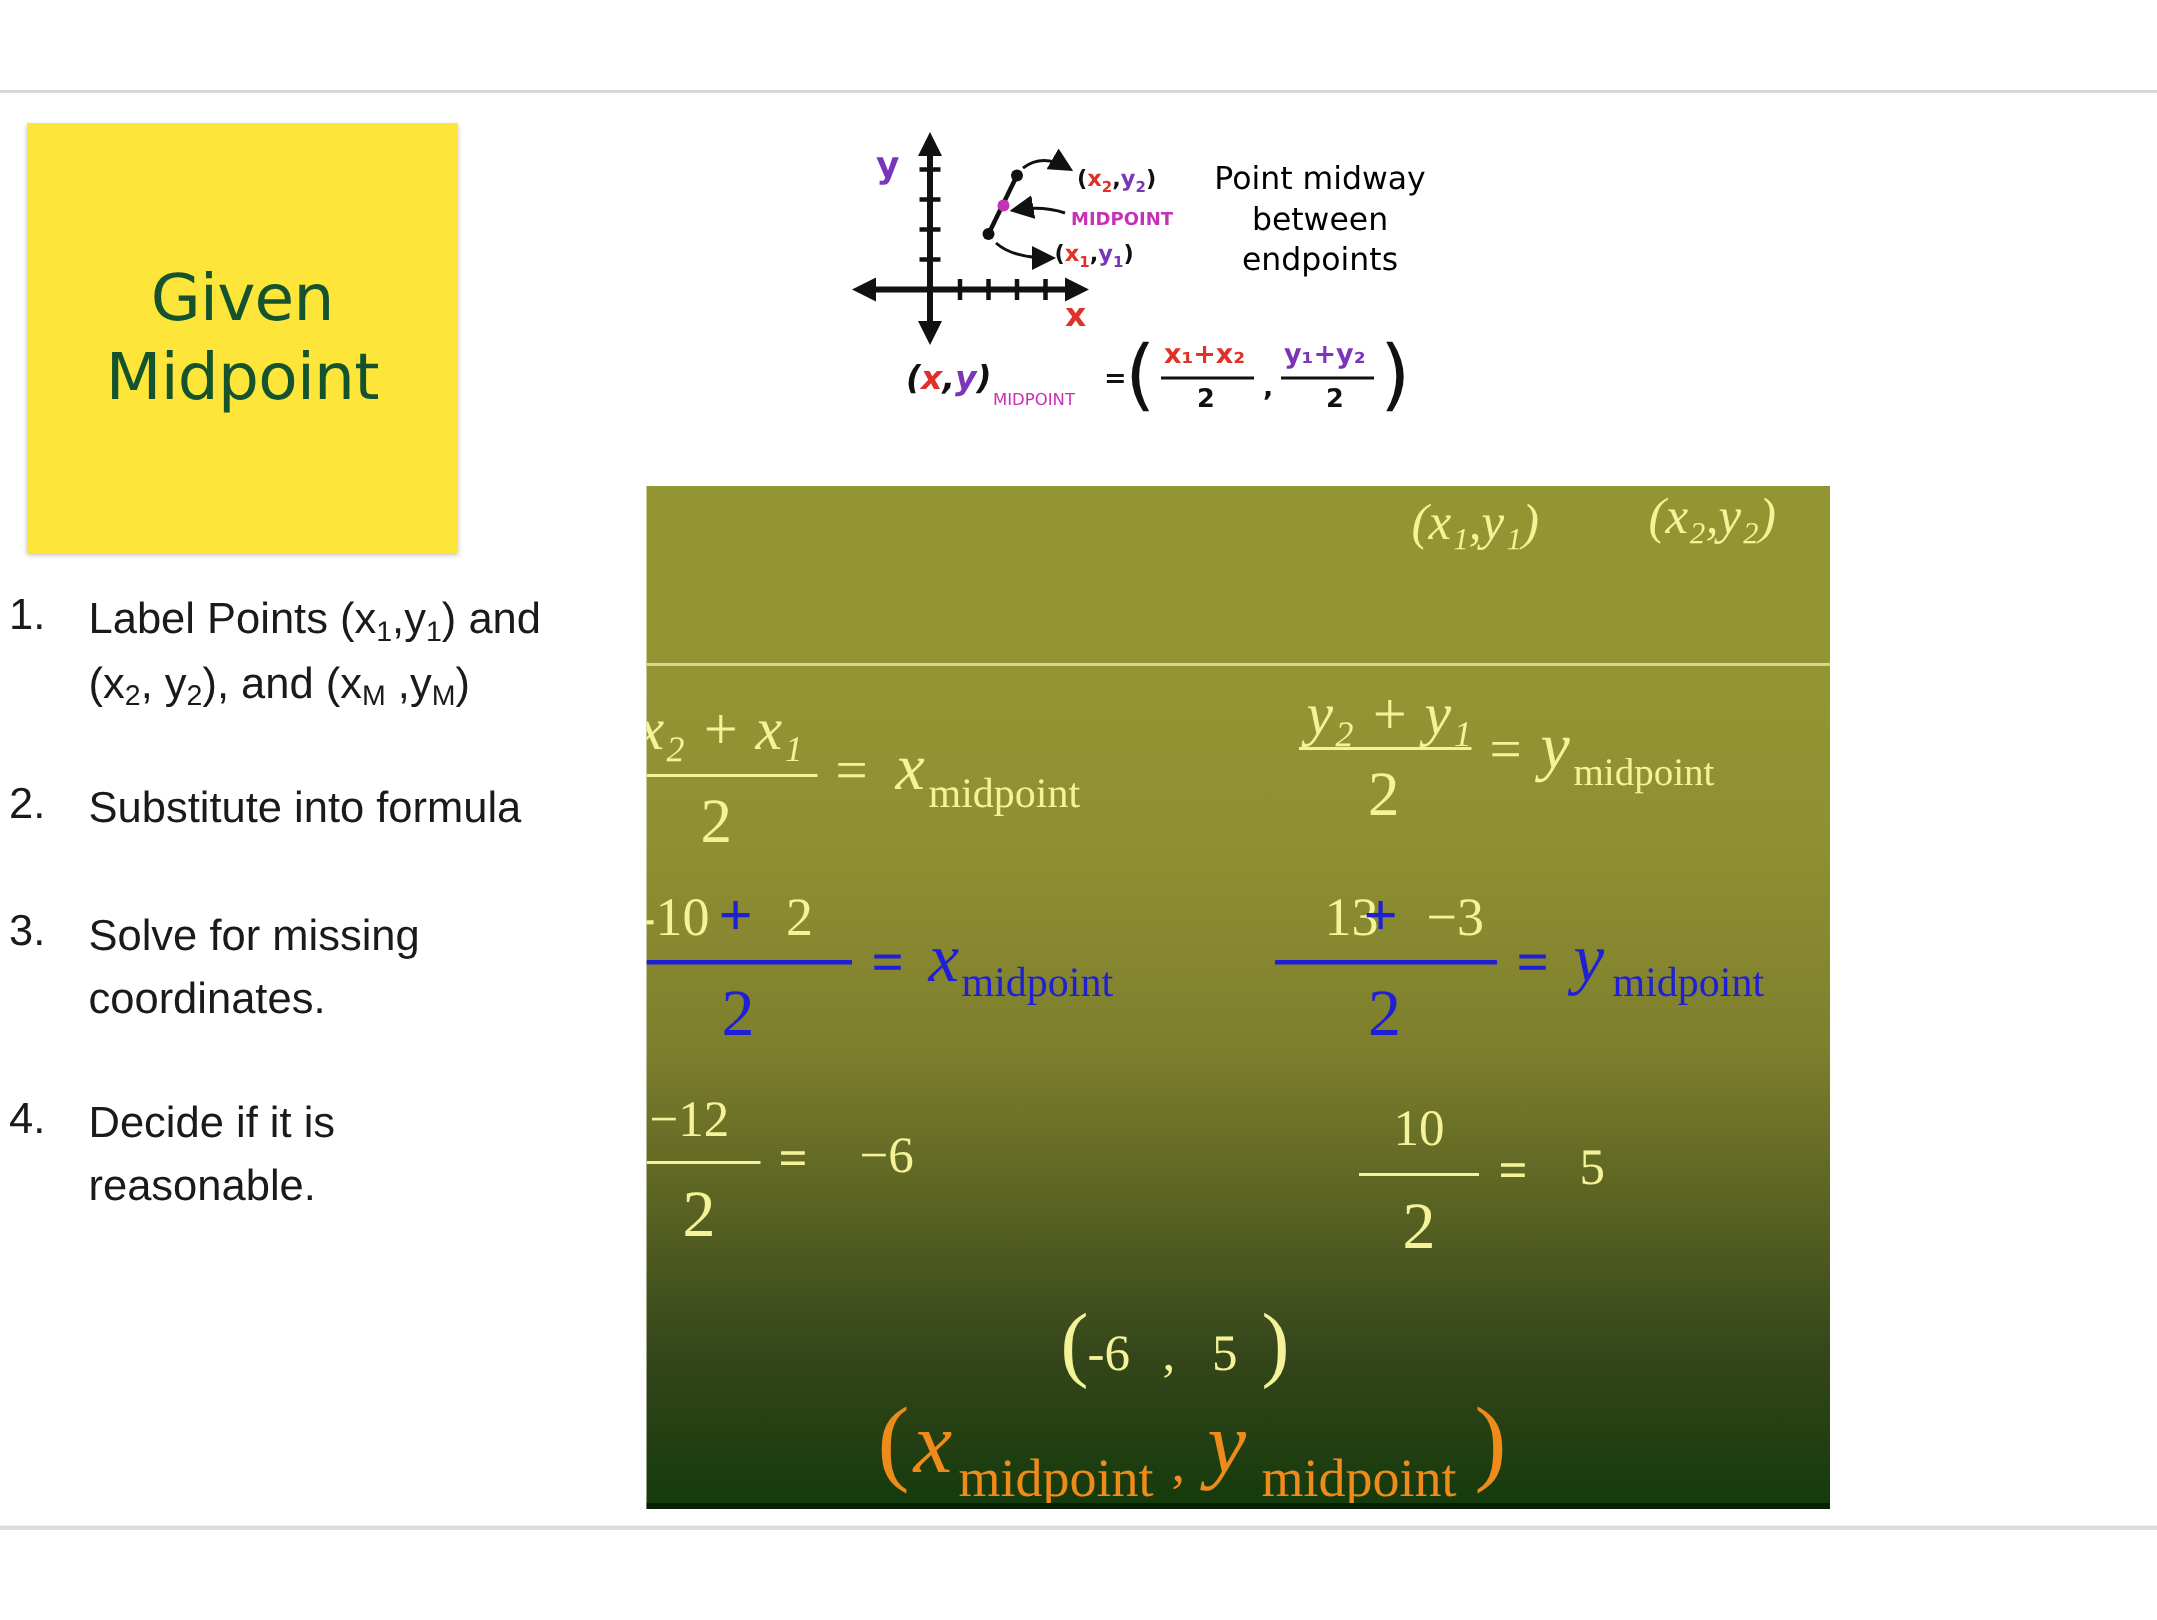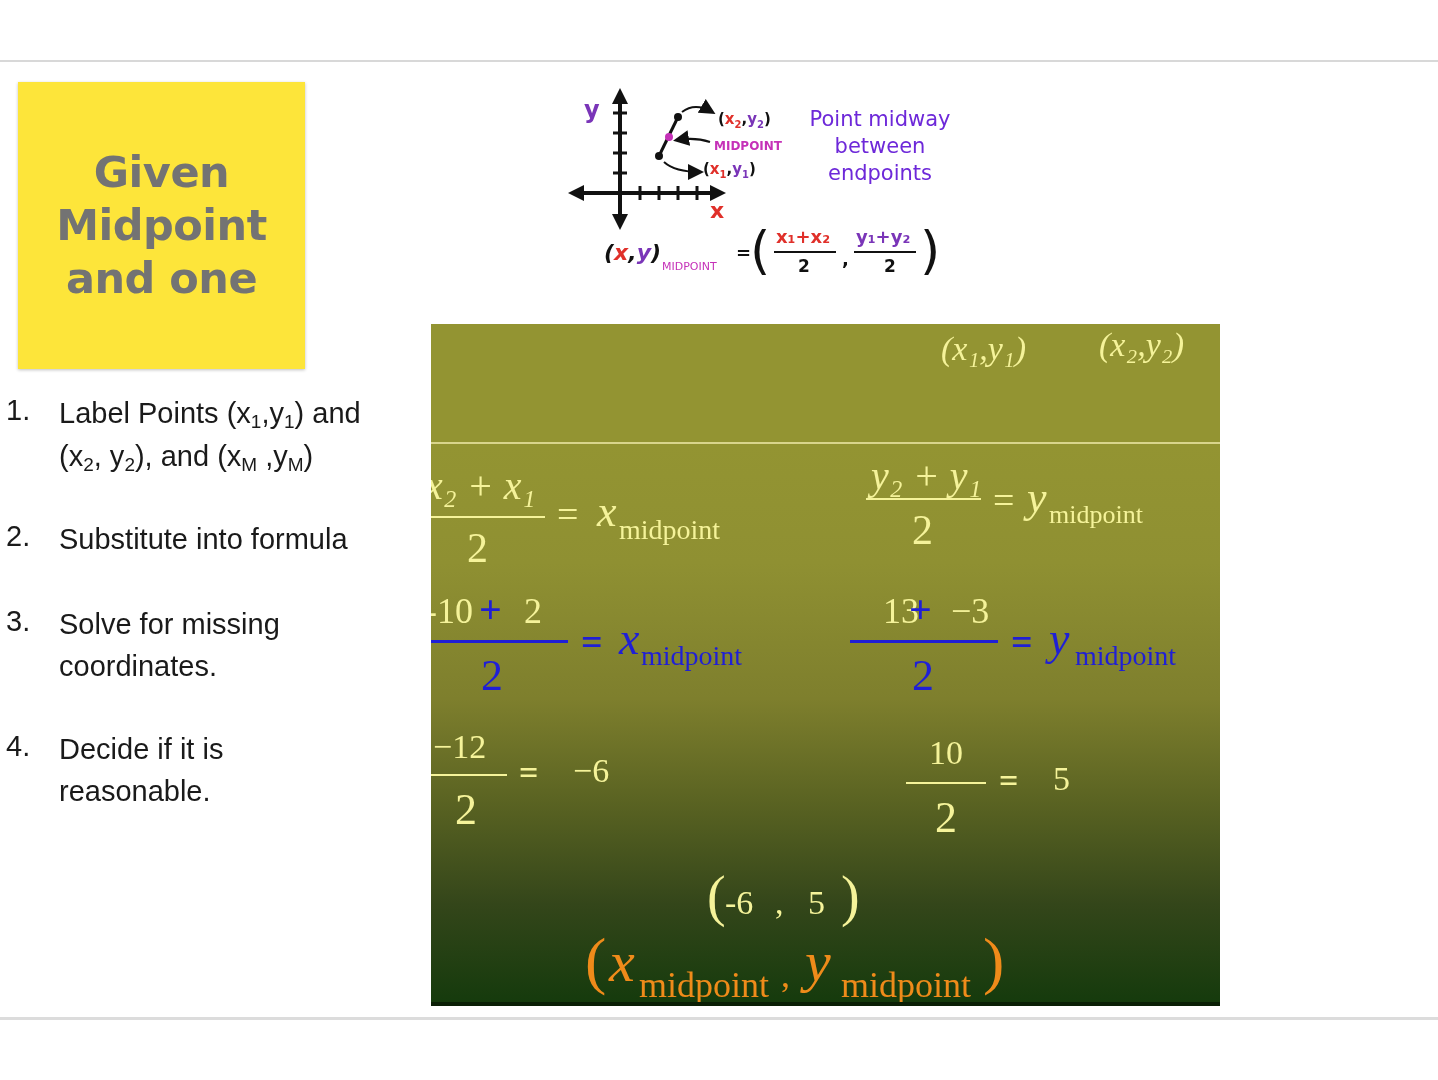--- a/index.html
+++ b/index.html
@@ -10,35 +10,35 @@
     .hr { position: absolute; left: 0; width: 1438px; height: 2px; background: #d8d8d8; }
     .hr.top { top: 60px; }
     .hr.bottom { top: 1017px; height: 3px; background: #dcdcdc; }
 
     .title-box {
       position: absolute; left: 18px; top: 82px; width: 287px; height: 287px;
       background: #fde53a; box-shadow: 0 1px 3px rgba(0,0,0,0.25);
       display: flex; align-items: center; justify-content: center; text-align: center;
     }
     .title-box .t {
-      font-family: "DejaVu Sans", sans-serif; font-weight: bold; font-size: 43px; line-height: 53px;
-      color: #737373; letter-spacing: -0.5px;
+      font-family: "DejaVu Sans", sans-serif; font-weight: normal; font-size: 43px; line-height: 53px;
+      color: #14532d; letter-spacing: -0.5px;
     }
 
     .steps { position: absolute; left: 6px; top: 392px; width: 410px; font-family: "Liberation Sans", sans-serif; color: #1a1a1a; font-size: 29px; }
     .step { position: absolute; left: 0; width: 410px; }
     .step .num { position: absolute; left: 0; }
     .step .txt { position: absolute; left: 53px; line-height: 42px; white-space: nowrap; }
     .step sub { font-size: 19px; vertical-align: -5px; line-height: 0; }
 
     
     .diagram { position: absolute; left: 560px; top: 82px; width: 400px; height: 210px; }
     .diagram svg { position: absolute; left: 0; top: 0; }
     .diagram .lbl { position: absolute; font-family: "DejaVu Sans", sans-serif; }
-    .caption { position: absolute; left: 240px; top: 24px; width: 160px; text-align: center; font-size: 21px; line-height: 27px; color: #6d28d9; font-family: "DejaVu Sans", sans-serif; }
+    .caption { position: absolute; left: 240px; top: 24px; width: 160px; text-align: center; font-size: 21px; line-height: 27px; color: #000000; font-family: "DejaVu Sans", sans-serif; }
 
     
     .slide {
       position: absolute; left: 431px; top: 324px; width: 789px; height: 682px;
       background: linear-gradient(to bottom, #939432 0%, #939432 18%, #8f9032 35%, #7e7f2d 55%, #5a6322 70%, #34461a 85%, #143a0c 100%);
       overflow: hidden; font-family: "Liberation Serif", serif;
     }
     .slide .header-line { position: absolute; left: 0; top: 118px; width: 789px; height: 2px; background: #d9d58c; }
     .slide .bottom-bar { position: absolute; left: 0; bottom: 0; width: 789px; height: 4px; background: #0b1f06; }
     .s { position: absolute; white-space: nowrap; }
@@ -52,21 +52,20 @@
   </style>
 </head>
 <body>
 
 <div class="hr top"></div>
 
 <div class="title-box">
   <div class="t">
     <div>Given</div>
     <div>Midpoint</div>
-    <div>and one</div>
   </div>
 </div>
 
 <div class="steps">
   <div class="step" style="top:0;">
     <span class="num" style="top:2px;">1.</span>
     <div class="txt" style="top:0;">
       <span>Label Points (x</span><sub>1</sub><span>,y</span><sub>1</sub><span>) and</span>
     </div>
     <div class="txt" style="top:43px;">

